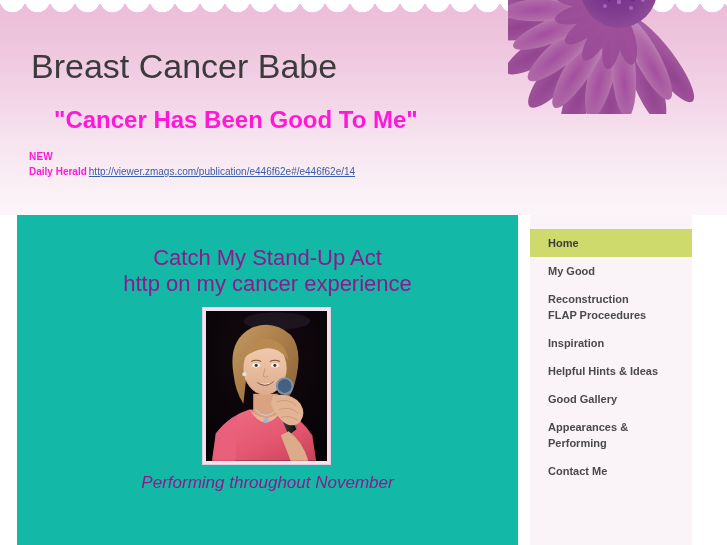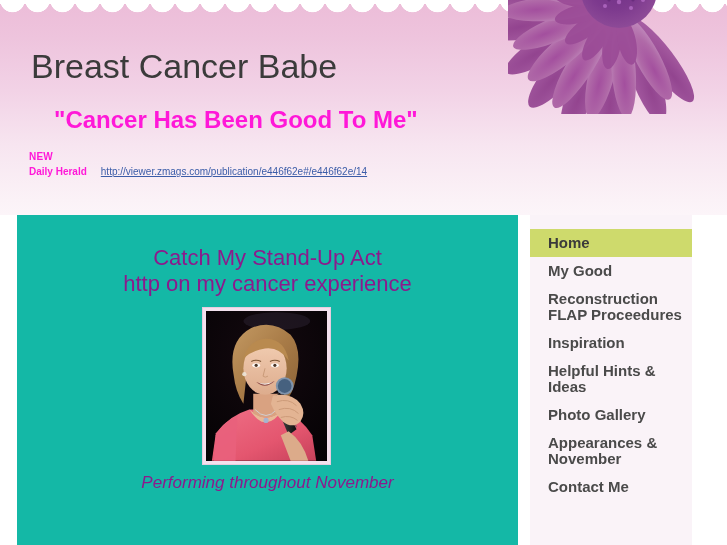--- a/index.html
+++ b/index.html
@@ -105,21 +105,21 @@
     top: 166px;
     font-size: 10px;
     font-weight: 700;
     color: #ff18d8;
     white-space: nowrap;
   }
   #herald-link {
     color: #3b5ca8;
     text-decoration: underline;
     font-weight: 400;
-    margin-left: 14px;
+    margin-left: 2px;
   }
 
   
   #content-panel {
     position: absolute;
     left: 17px;
     top: 215px;
     width: 501px;
     height: 330px;
     background: #14b8a6;
@@ -173,21 +173,21 @@
     position: absolute;
     left: 530px;
     top: 215px;
     width: 162px;
     height: 330px;
     background: #faf3f8;
   }
   .nav-item {
     position: relative;
     padding: 6px 0 6px 18px;
-    font-size: 15px;
+    font-size: 11px;
     line-height: 16px;
     color: #4a4a4a;
     font-weight: 700;
     cursor: pointer;
   }
   .nav-item.first { margin-top: 14px; }
   .nav-item.active {
     background: #ceda6c;
     color: #3b3b3b;
   }
@@ -501,26 +501,26 @@
 
     <div class="nav-item">
       <span>Inspiration</span>
     </div>
 
     <div class="nav-item">
       <span>Helpful Hints &amp; Ideas</span>
     </div>
 
     <div class="nav-item">
-      <span>Photo Gallery</span>
+      <span>Good Gallery</span>
     </div>
 
     <div class="nav-item">
       <span>Appearances &amp;</span>
-      <span class="sub">November</span>
+      <span class="sub">Performing</span>
     </div>
 
     <div class="nav-item">
       <span>Contact Me</span>
     </div>
   </div>
 
 </div>
 
 </body></html>

